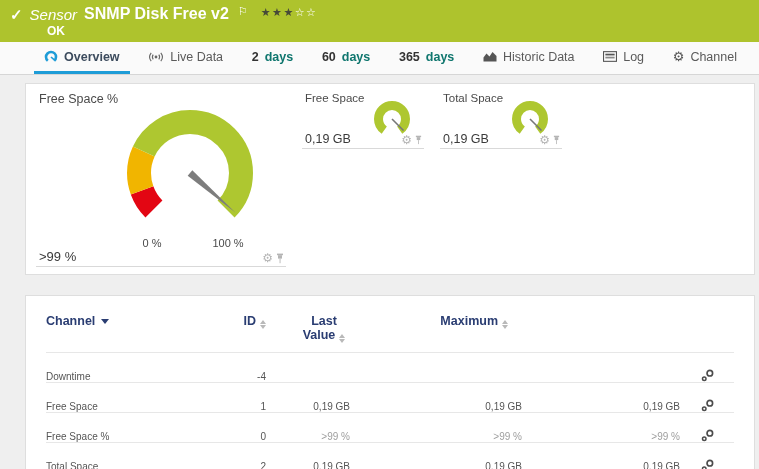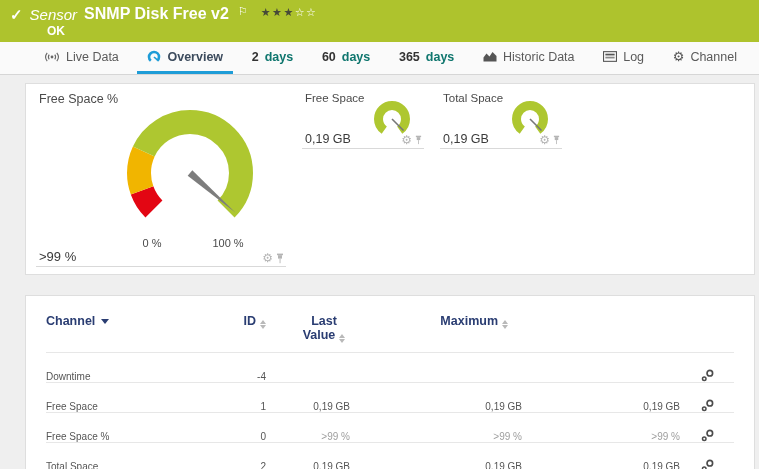--- a/index.html
+++ b/index.html
@@ -78,36 +78,36 @@
       <span class="chk">✓</span>
       <span class="kind">Sensor</span>
       <span class="ttl">SNMP Disk Free v2</span>
       <span class="flag">⚐</span>
       <span class="stars"><span class="fill">★★★</span><span class="empty">☆☆</span></span>
     </div>
     <div class="status">OK</div>
   </header>
 
   <nav class="tabs">
+    <div class="tab active">
+      <svg width="14" height="14" viewBox="0 0 14 14">
+        <circle cx="7" cy="7" r="5" fill="none" stroke="#1e9cd7" stroke-width="2.6" pathLength="360" stroke-dasharray="280 80" stroke-dashoffset="-130"></circle>
+        <line x1="7" y1="7" x2="10.6" y2="10.2" stroke="#1e9cd7" stroke-width="1.6"></line>
+      </svg>
+      <span>Overview</span>
+    </div>
     <div class="tab">
       <svg width="16" height="12" viewBox="0 0 16 12">
         <circle cx="8" cy="6" r="1.4" fill="#666"></circle>
         <path d="M5.2 3.6 A4.2 4.2 0 0 0 5.2 8.4" fill="none" stroke="#666" stroke-width="1.1"></path>
         <path d="M3.2 1.8 A6.8 6.8 0 0 0 3.2 10.2" fill="none" stroke="#666" stroke-width="1.1"></path>
         <path d="M10.8 3.6 A4.2 4.2 0 0 1 10.8 8.4" fill="none" stroke="#666" stroke-width="1.1"></path>
         <path d="M12.8 1.8 A6.8 6.8 0 0 1 12.8 10.2" fill="none" stroke="#666" stroke-width="1.1"></path>
       </svg>
       <span>Live Data</span>
-    </div>
-    <div class="tab active">
-      <svg width="14" height="14" viewBox="0 0 14 14">
-        <circle cx="7" cy="7" r="5" fill="none" stroke="#1e9cd7" stroke-width="2.6" pathLength="360" stroke-dasharray="280 80" stroke-dashoffset="-130"></circle>
-        <line x1="7" y1="7" x2="10.6" y2="10.2" stroke="#1e9cd7" stroke-width="1.6"></line>
-      </svg>
-      <span>Overview</span>
     </div>
     <div class="tab">
       <b>2</b>
       <span class="unit">days</span>
     </div>
     <div class="tab">
       <b>60</b>
       <span class="unit">days</span>
     </div>
     <div class="tab">

